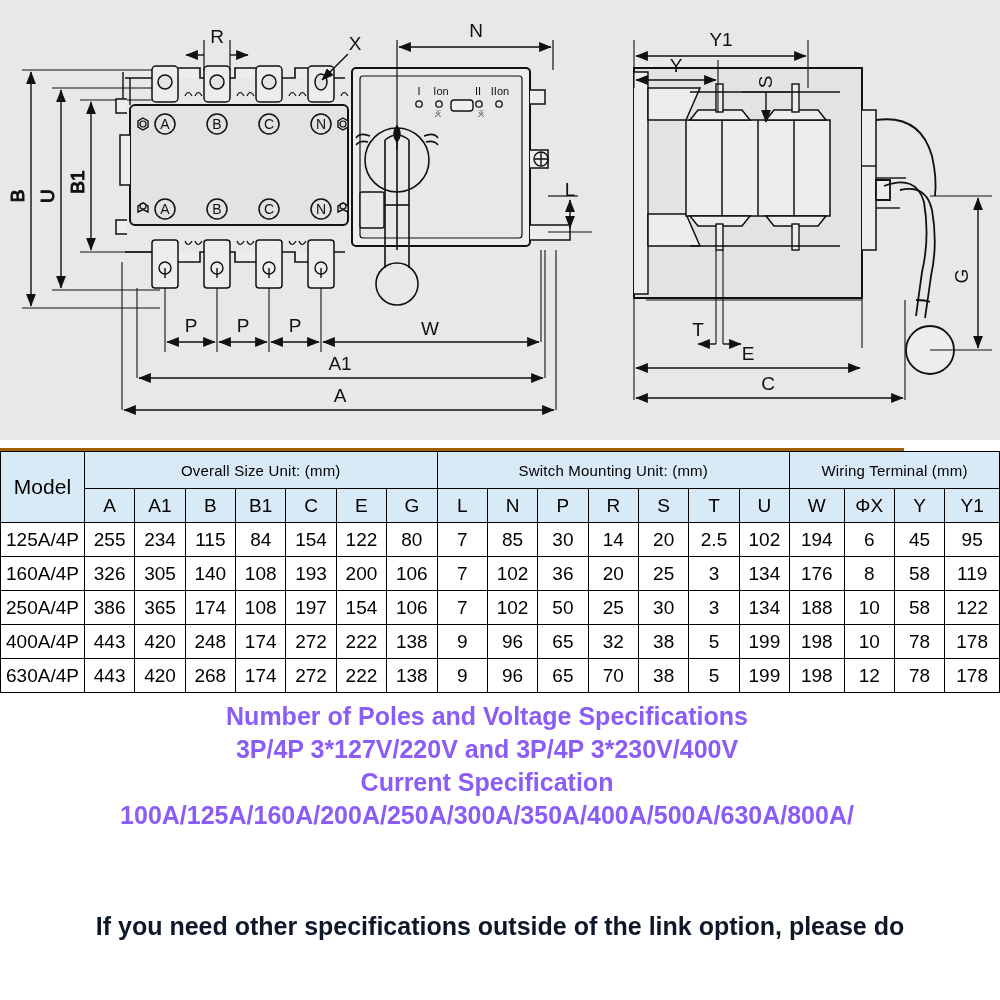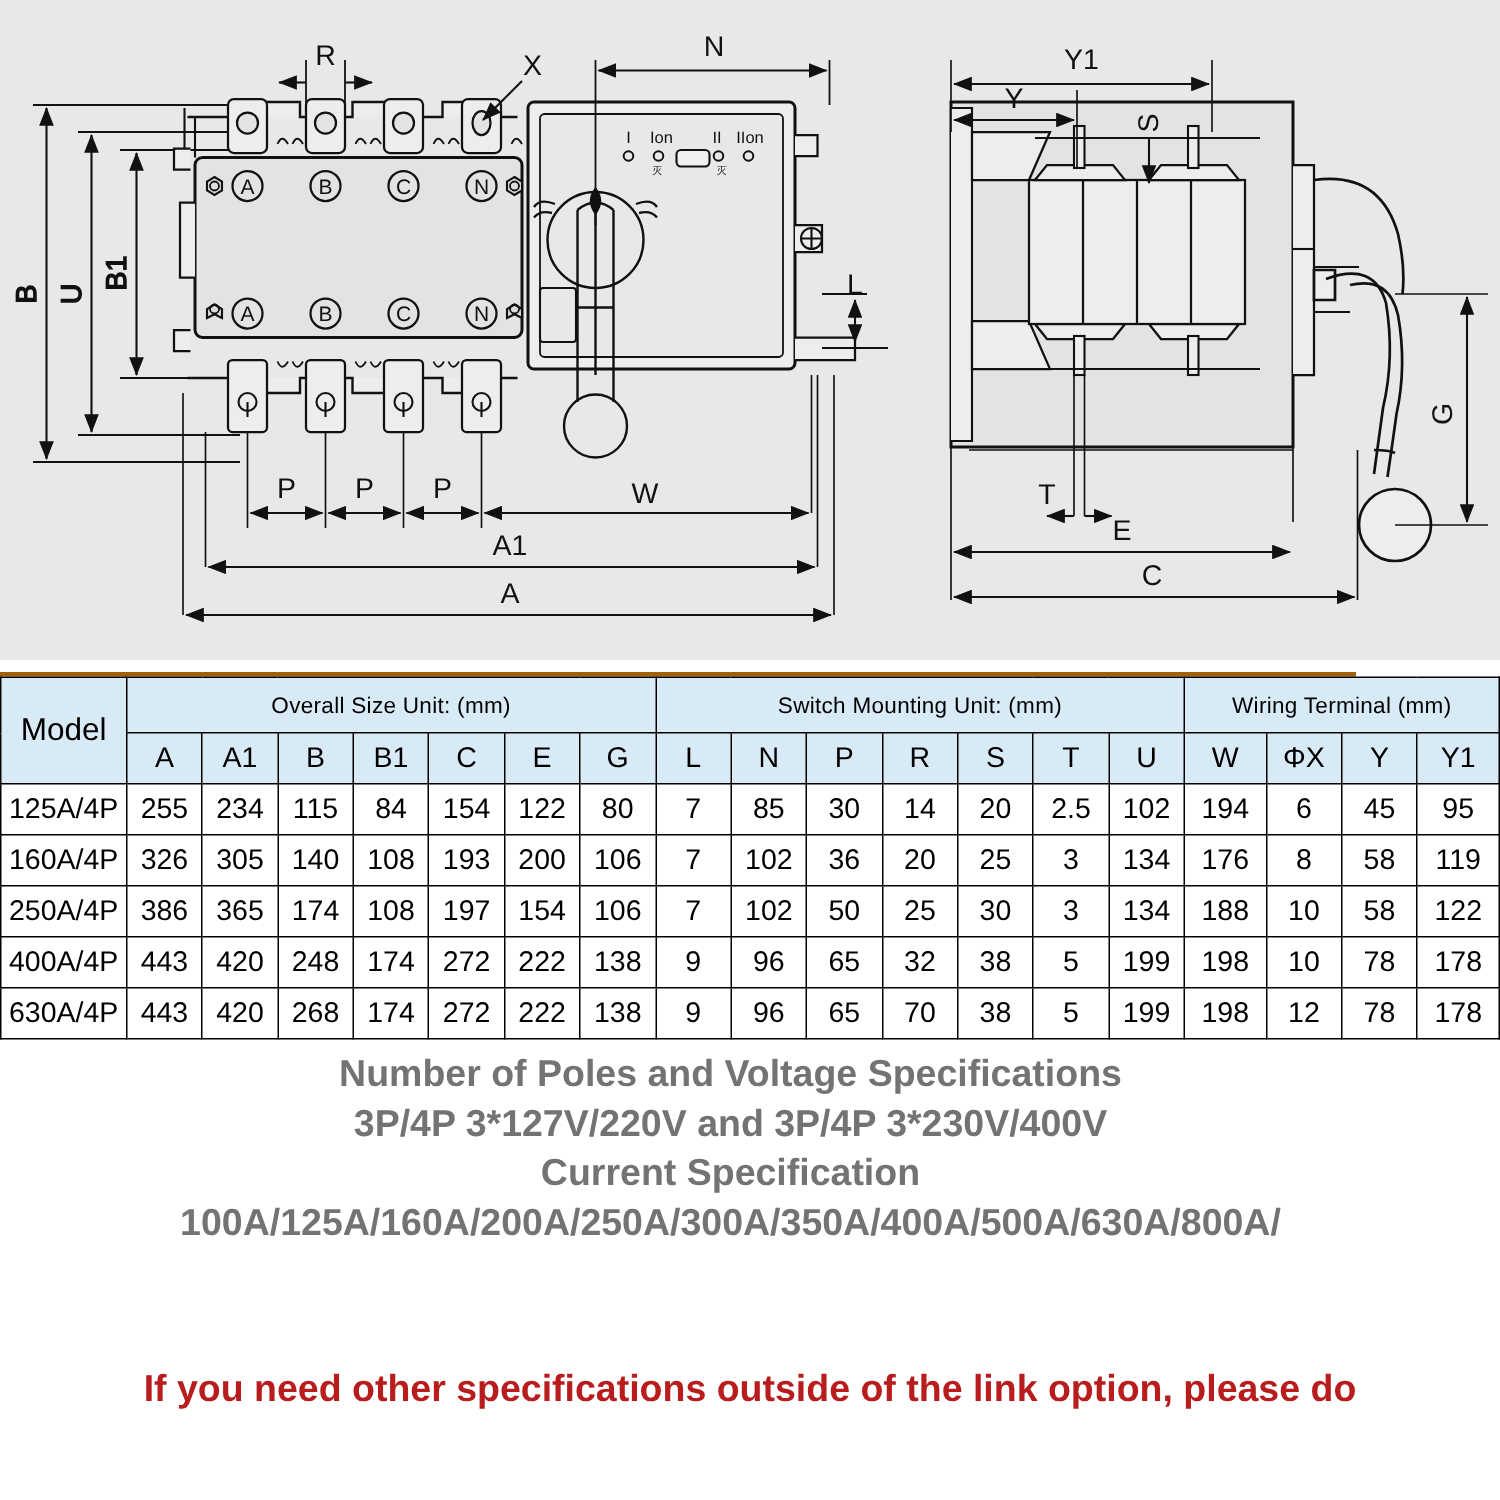--- a/index.html
+++ b/index.html
@@ -52,39 +52,39 @@
 
   
   col.c-model { width: 80px; }
   col.c-dim   { width: 48px; }
   col.c-dimw  { width: 52px; }
 
   
   #notes {
     position: absolute; left: 0; top: 700px; width: 974px;
     text-align: center;
-    color: #737373;
+    color: #8b5cf6;
   }
   .note-line {
     font-family: "Liberation Sans", sans-serif;
     font-size: 25px;
     line-height: 33px;
     font-weight: bold;
     white-space: nowrap;
   }
   #warning {
     position: absolute; left: 0; top: 908px; width: 1000px;
     text-align: center;
   }
   .warn-line {
     font-family: "Liberation Sans", sans-serif;
     font-size: 25px;
     line-height: 36px;
     font-weight: bold;
-    color: #b91c1c;
+    color: #0f172a;
     white-space: nowrap;
   }
 </style>
 </head>
 <body>
 
 <div id="page">
 
   <div id="drawing">
     <svg viewBox="0 0 1000 440" xmlns="http://www.w3.org/2000/svg">

